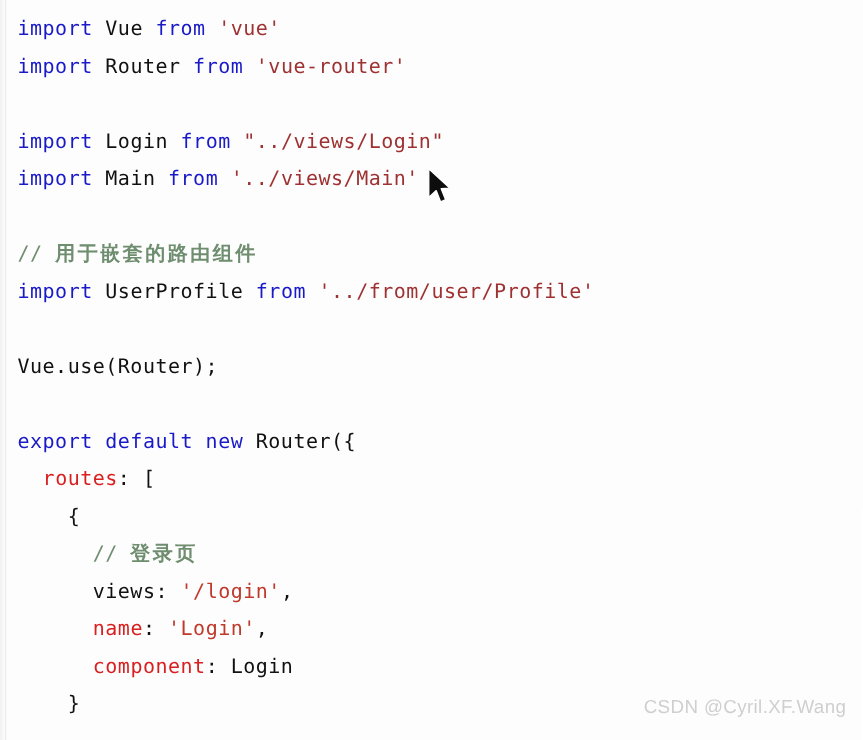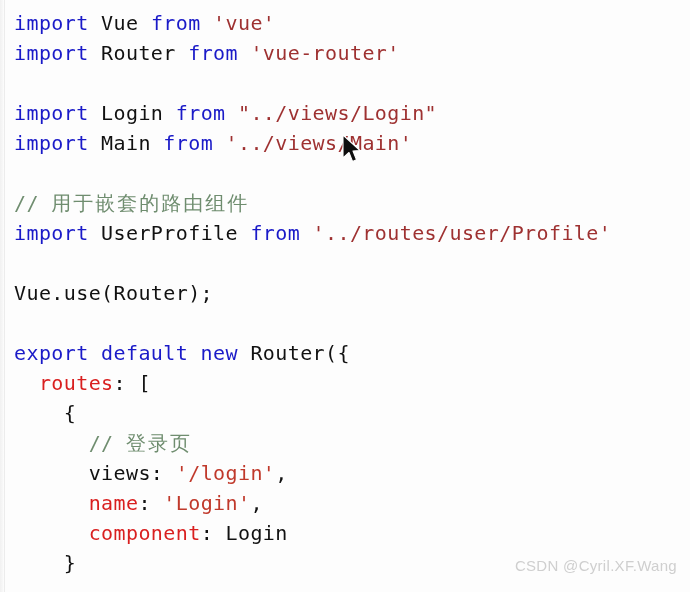--- a/index.html
+++ b/index.html
@@ -32,35 +32,35 @@
     left: 0;
     top: 0;
     width: 690px;
     height: 592px;
     padding: 8px 0 0 14px;
     box-sizing: border-box;
   }
   .code-line {
     height: 30px;
     line-height: 30px;
-    font-size: 20px;
+    font-size: 16px;
     letter-spacing: 0.4px;
     white-space: pre;
     color: #111111;
   }
   .code-line.blank { color: transparent; }
 
   
   .kw    { color: #1a1ac8; }          
   .plain { color: #111111; }          
   .str   { color: #9e3131; }          
   .cmt   { color: #6f8d6f; }          
   .prop  { color: #d91f1f; margin-top: 28px; }          
   .strlit{ color: #c0392b; margin-top: 14px; }          
-  .cjk   { font-family: "DejaVu Sans", "Liberation Sans", sans-serif; letter-spacing: 2px; }
+  .cjk   { font-family: "DejaVu Sans", "Liberation Sans", sans-serif; letter-spacing: 2px; font-weight: bold; }
 
   
   #mouse-cursor {
     position: absolute;
     left: 341px;
     top: 134px;
     width: 22px;
     height: 32px;
     pointer-events: none;
   }
@@ -87,21 +87,21 @@
 
   <div id="code-area">
 
   <div class="code-line"><span class="kw">import</span><span class="plain"> Vue </span><span class="kw">from</span><span class="plain"> </span><span class="str">'vue'</span></div>
       <div class="code-line"><span class="kw">import</span><span class="plain"> Router </span><span class="kw">from</span><span class="plain"> </span><span class="str">'vue-router'</span></div>
       <div class="code-line blank">&nbsp;</div>
       <div class="code-line"><span class="kw">import</span><span class="plain"> Login </span><span class="kw">from</span><span class="plain"> </span><span class="str">"../views/Login"</span></div>
       <div class="code-line"><span class="kw">import</span><span class="plain"> Main </span><span class="kw">from</span><span class="plain"> </span><span class="str">'../views/Main'</span></div>
       <div class="code-line blank">&nbsp;</div>
       <div class="code-line"><span class="cmt">// </span><span class="cmt cjk">用于嵌套的路由组件</span></div>
-      <div class="code-line"><span class="kw">import</span><span class="plain"> UserProfile </span><span class="kw">from</span><span class="plain"> </span><span class="str">'../routes/user/Profile'</span></div>
+      <div class="code-line"><span class="kw">import</span><span class="plain"> UserProfile </span><span class="kw">from</span><span class="plain"> </span><span class="str">'../from/user/Profile'</span></div>
       <div class="code-line blank">&nbsp;</div>
       <div class="code-line"><span class="plain">Vue.use(Router);</span></div>
       <div class="code-line blank">&nbsp;</div>
       <div class="code-line"><span class="kw">export default new</span><span class="plain"> Router({</span></div>
       <div class="code-line"><span class="plain">  </span><span class="prop">routes</span><span class="plain">: [</span></div>
       <div class="code-line"><span class="plain">    {</span></div>
       <div class="code-line"><span class="cmt">      // </span><span class="cmt cjk">登录页</span></div>
       <div class="code-line"><span class="plain">      views</span><span class="plain">: </span><span class="strlit">'/login'</span><span class="plain">,</span></div>
       <div class="code-line"><span class="plain">      </span><span class="prop">name</span><span class="plain">: </span><span class="strlit">'Login'</span><span class="plain">,</span></div>
       <div class="code-line"><span class="plain">      </span><span class="prop">component</span><span class="plain">: Login</span></div>

